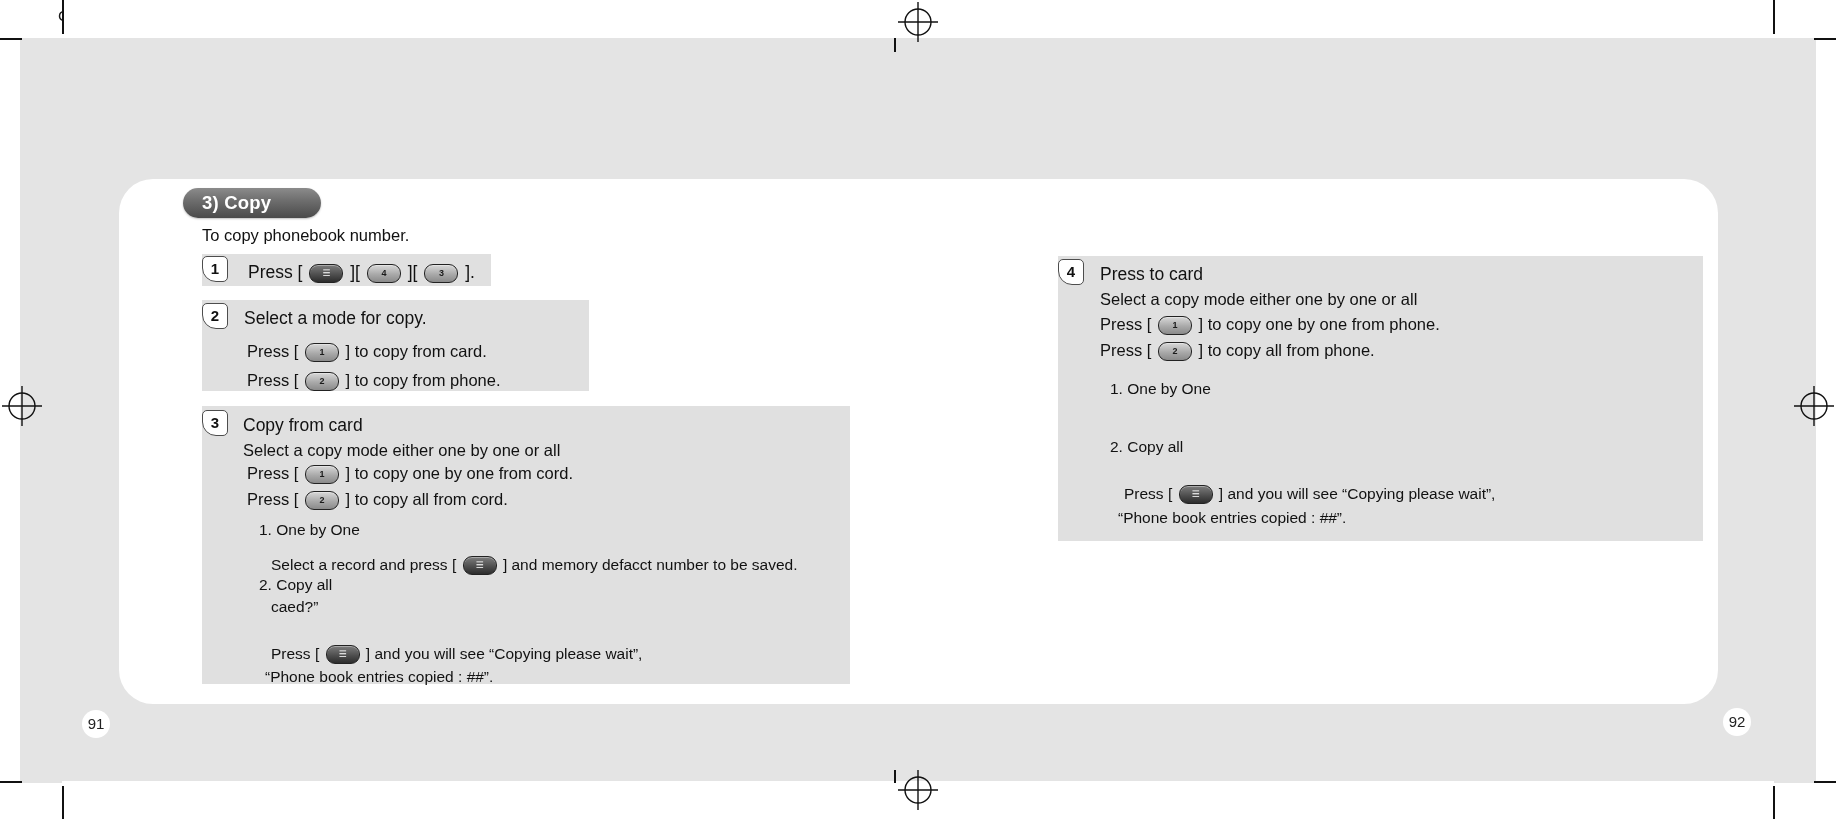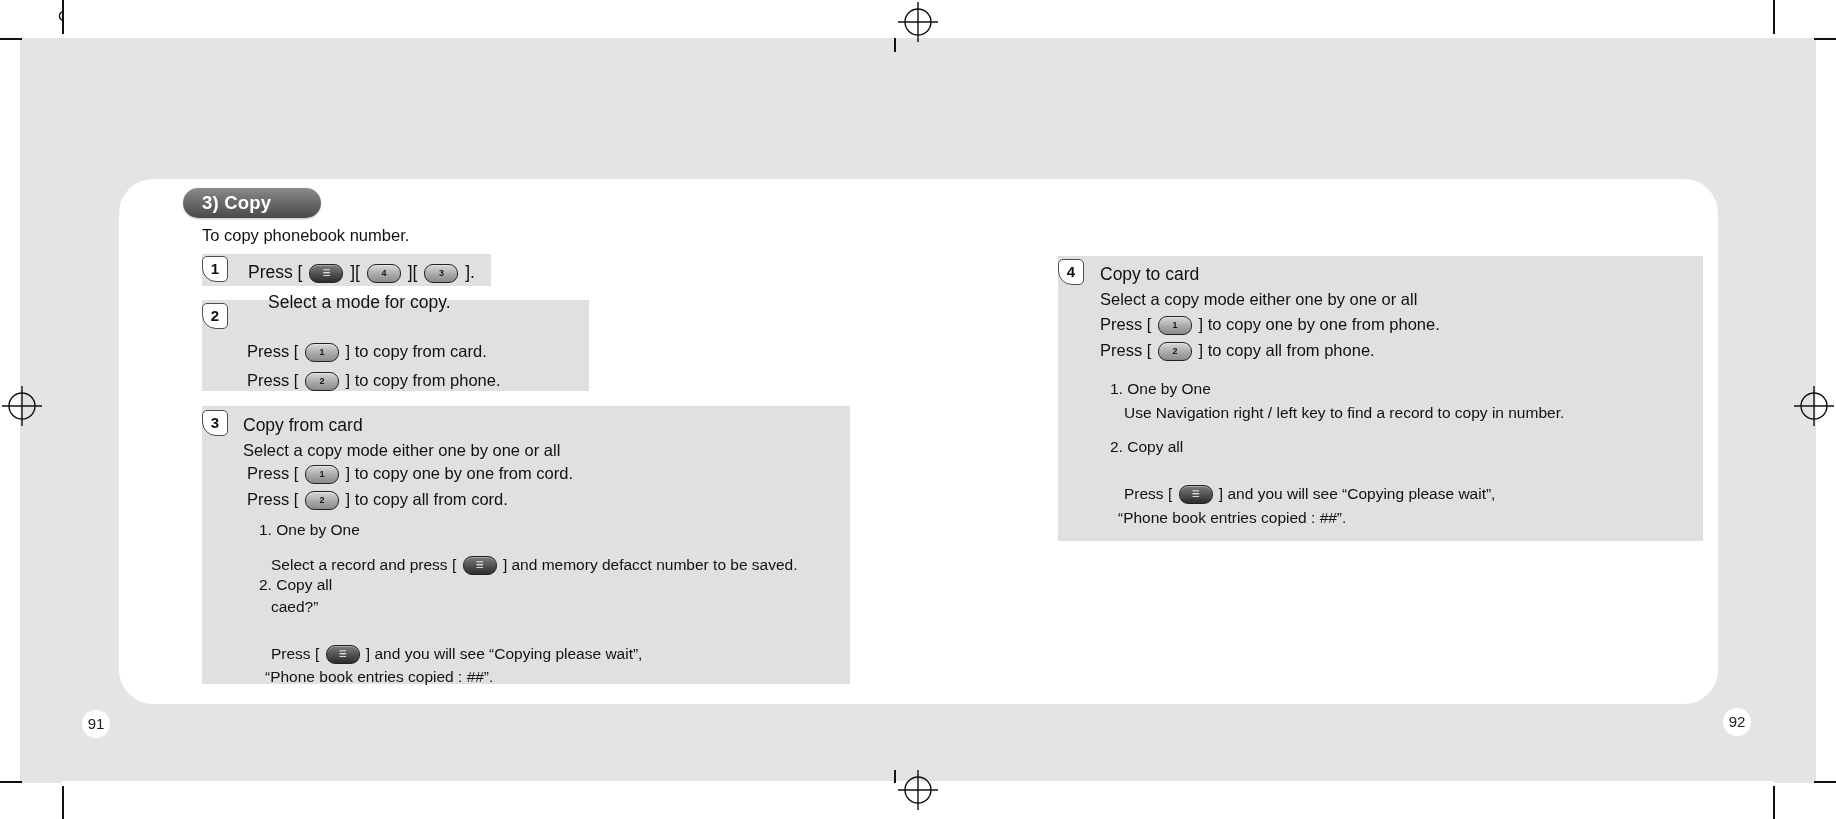--- a/index.html
+++ b/index.html
@@ -244,21 +244,21 @@
     <span class="key"><span class="glyph">☰</span></span>
     <span>][</span>
     <span class="key light"><span class="glyph">4</span></span>
     <span>][</span>
     <span class="key light"><span class="glyph">3</span></span>
     <span>].</span>
   </div>
 
   <div class="gbox" style="left:202px; top:300px; width:387px; height:91px;"></div>
   <div class="badge" style="left:202px; top:303px;">2</div>
-  <div class="txt b" style="left:244px; top:292px;margin-left:24px;">Select a mode for copy.</div>
+  <div class="txt b" style="left:244px; top:308px;">Select a mode for copy.</div>
   <div class="txt" style="left:247px; top:342px;">
     <span>Press [</span>
     <span class="key light"><span class="glyph">1</span></span>
     <span>] to copy from card.</span>
   </div>
   <div class="txt" style="left:247px; top:371px;">
     <span>Press [</span>
     <span class="key light"><span class="glyph">2</span></span>
     <span>] to copy from phone.</span>
   </div>
@@ -287,34 +287,33 @@
   <div class="txt sm" style="left:271px; top:598px;">caed?”</div>
   <div class="txt sm" style="left:271px; top:645px;">
     <span>Press [</span>
     <span class="key"><span class="glyph">☰</span></span>
     <span>] and you will see “Copying please wait”,</span>
   </div>
   <div class="txt sm" style="left:265px; top:668px;">“Phone book entries copied : ##”.</div>
 
   <div class="gbox" style="left:1058px; top:256px; width:645px; height:285px;"></div>
   <div class="badge" style="left:1058px; top:259px;">4</div>
-  <div class="txt b" style="left:1100px; top:264px;">Copy to card</div>
+  <div class="txt b" style="left:1100px; top:264px;">Press to card</div>
   <div class="txt" style="left:1100px; top:290px;">Select a copy mode either one by one or all</div>
   <div class="txt" style="left:1100px; top:315px;">
     <span>Press [</span>
     <span class="key light"><span class="glyph">1</span></span>
     <span>] to copy one by one from phone.</span>
   </div>
   <div class="txt" style="left:1100px; top:341px;">
     <span>Press [</span>
     <span class="key light"><span class="glyph">2</span></span>
     <span>] to copy all from phone.</span>
   </div>
   <div class="txt sm" style="left:1110px; top:380px;">1. One by One</div>
-  <div class="txt sm" style="left:1124px; top:404px;">Use Navigation right / left key to find a record to copy in number.</div>
   <div class="txt sm" style="left:1110px; top:438px;">2. Copy all</div>
   <div class="txt sm" style="left:1124px; top:485px;">
     <span>Press [</span>
     <span class="key"><span class="glyph">☰</span></span>
     <span>] and you will see “Copying please wait”,</span>
   </div>
   <div class="txt sm" style="left:1118px; top:509px;">“Phone book entries copied : ##”.</div>
 
   <div class="page-num" style="left:82px; top:710px;">91</div>
   <div class="page-num" style="left:1723px; top:708px;">92</div>

